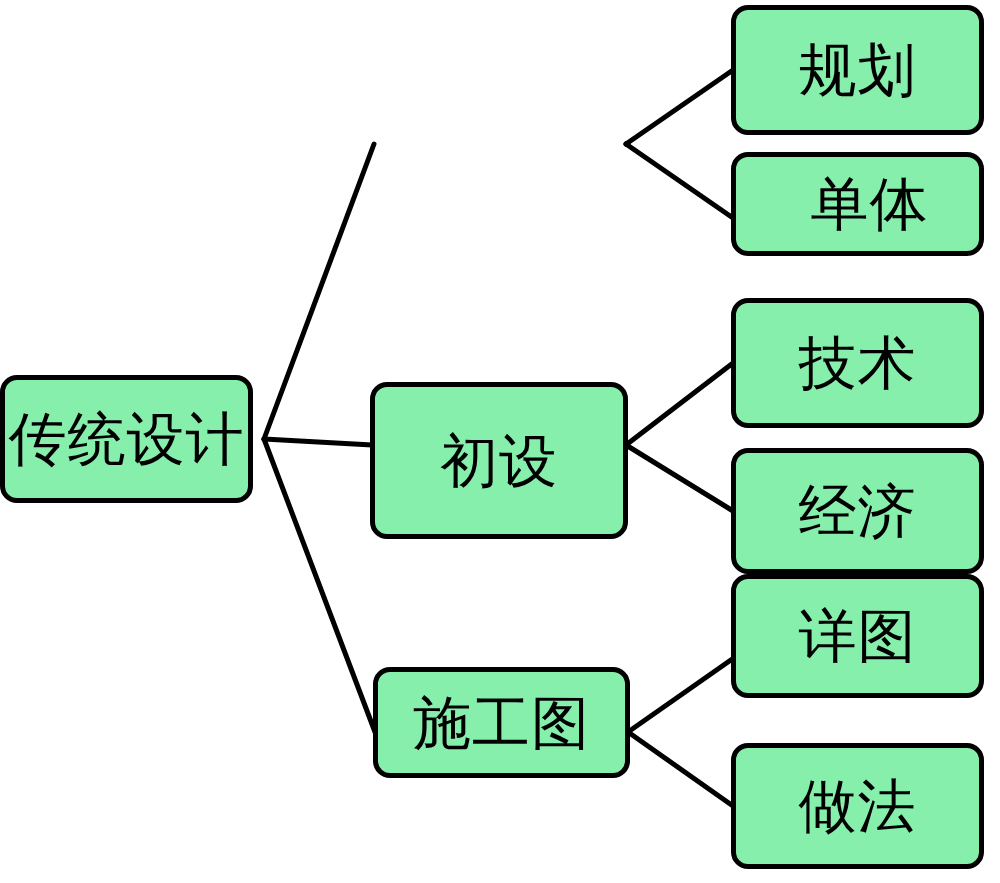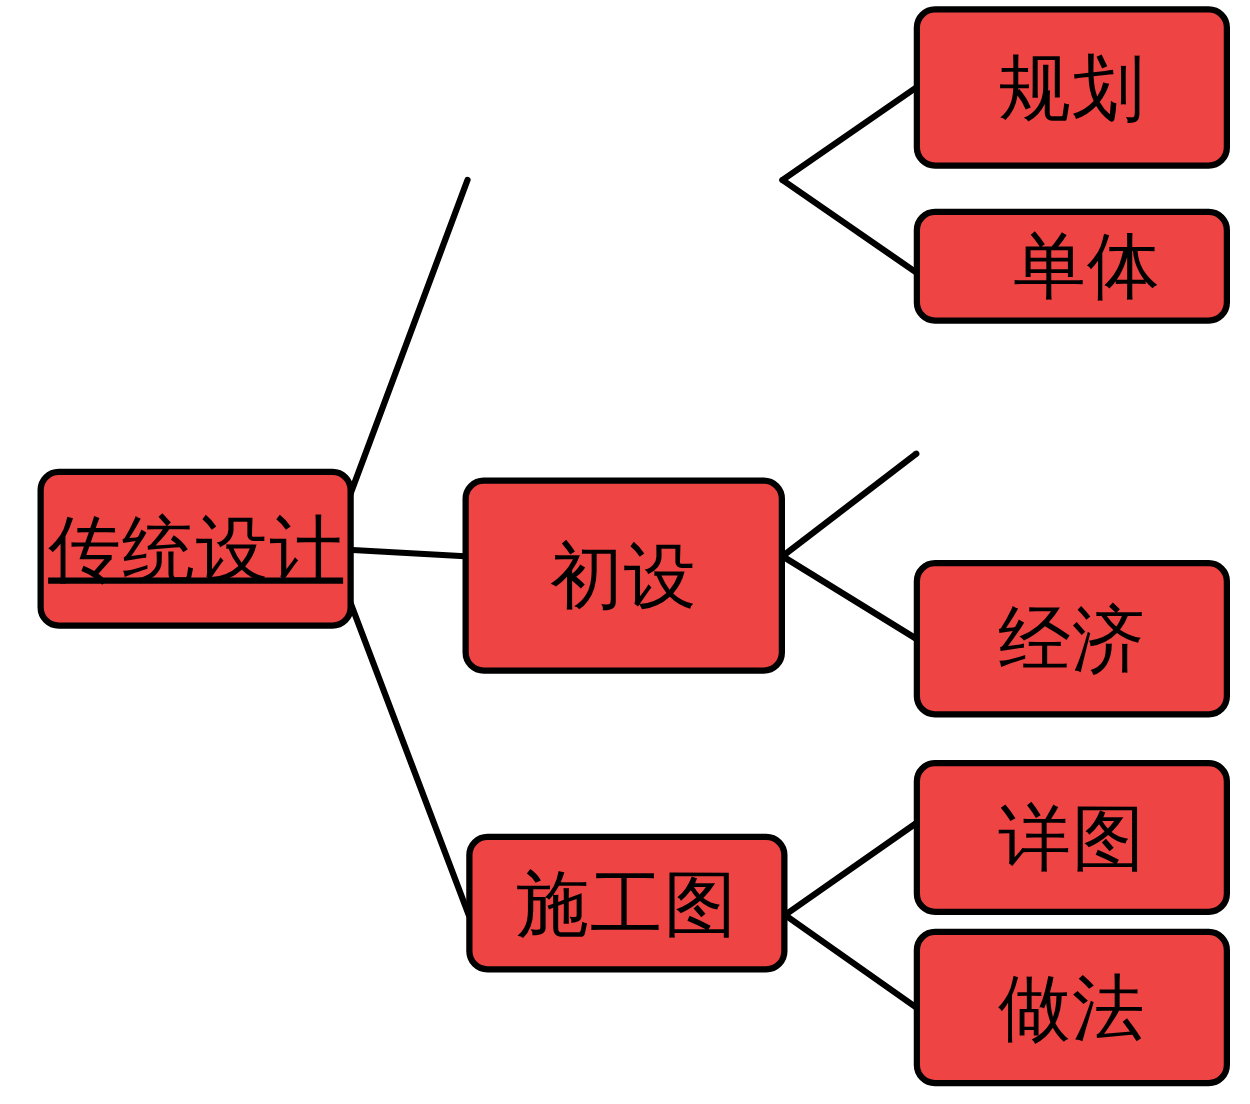--- a/index.html
+++ b/index.html
@@ -19,46 +19,46 @@
     position: absolute;
     left: 0;
     top: 0;
     width: 1000px;
     height: 883px;
     z-index: 0;
   }
   .node {
     position: absolute;
     box-sizing: border-box;
-    background: #ef4444;
+    background: #86efac;
     border: 5px solid #000000;
     border-radius: 17px;
     display: flex;
     align-items: center;
     justify-content: center;
     z-index: 1;
   }
   .node .label {
     font-size: 58px;
     line-height: 1;
     color: #000000;
     white-space: nowrap;
     letter-spacing: 1px;
     padding-top: 2px;
   }
   
-  #n-root      { left: 30px;  top: 375px; width: 253px; height: 128px; text-decoration: underline; }
+  #n-root      { left: 0;  top: 375px; width: 253px; height: 128px; }
   #n-fangan    { left: 372px; top: 81px;  width: 256px; height: 126px; }
   #n-chushe    { left: 370px; top: 382px; width: 258px; height: 157px; }
   #n-shigongtu { left: 373px; top: 667px; width: 257px; height: 111px; }
   #n-guihua    { left: 731px; top: 5px;   width: 253px; height: 130px; }
-  #n-danti     { left: 731px; top: 167px; width: 253px; height: 92px; padding-left: 24px; }
+  #n-danti     { left: 731px; top: 152px; width: 253px; height: 104px; padding-left: 24px; }
   #n-jishu     { left: 731px; top: 298px; width: 253px; height: 130px; }
   #n-jingji    { left: 731px; top: 448px; width: 253px; height: 126px; align-items: center; }
-  #n-xiangtu   { left: 731px; top: 608px; width: 253px; height: 124px; text-align: center; }
+  #n-xiangtu   { left: 731px; top: 574px; width: 253px; height: 124px; text-align: center; }
   #n-zuofa     { left: 731px; top: 743px; width: 253px; height: 126px; }
 </style>
 </head>
 <body>
 
 <div id="stage">
 
   <svg id="connector-layer" xmlns="http://www.w3.org/2000/svg" width="1000" height="883">
       <line x1="264" y1="439" x2="374" y2="144" stroke="#000000" stroke-width="5" stroke-linecap="round"></line>
       <line x1="264" y1="439" x2="372" y2="445" stroke="#000000" stroke-width="5" stroke-linecap="round"></line>
@@ -85,20 +85,23 @@
   </div>
 
   <div class="node" id="n-guihua">
     <span class="label">规划</span>
   </div>
 
   <div class="node" id="n-danti">
     <span class="label">单体</span>
   </div>
 
+  <div class="node" id="n-jishu">
+    <span class="label">技术</span>
+  </div>
 
   <div class="node" id="n-jingji">
     <span class="label">经济</span>
   </div>
 
   <div class="node" id="n-xiangtu">
     <span class="label">详图</span>
   </div>
 
   <div class="node" id="n-zuofa">

